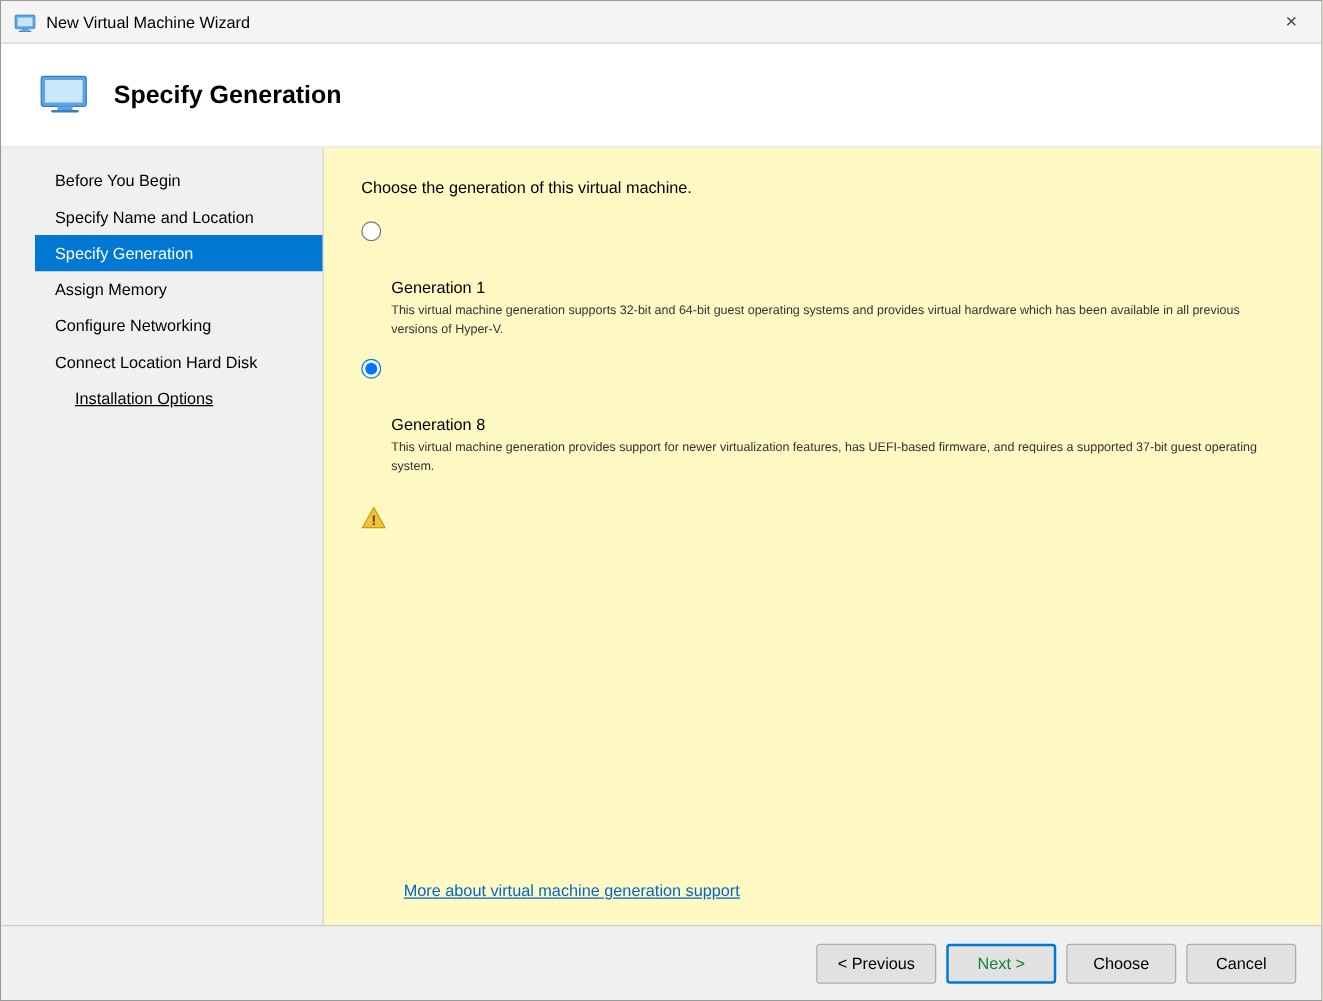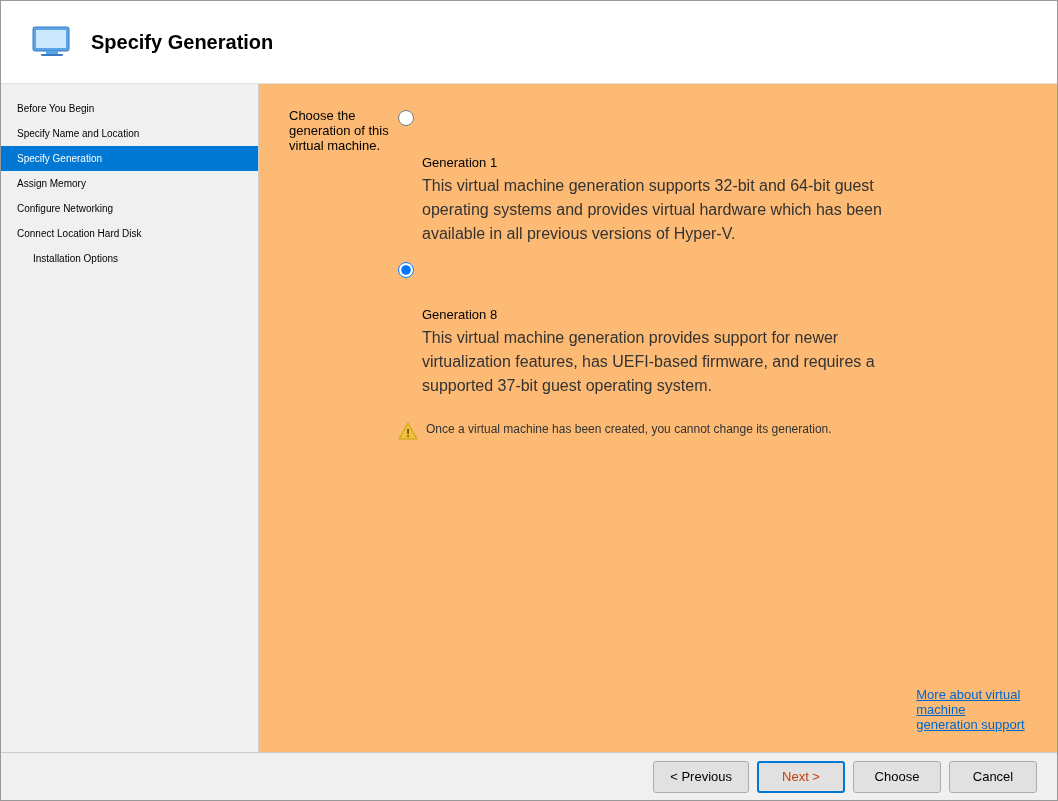--- a/index.html
+++ b/index.html
@@ -82,37 +82,39 @@
       width: 258px;
       background: #f0f0f0;
       padding: 12px 0;
       flex-shrink: 0;
       border-right: 1px solid #d0d0d0;
     }
     .sidebar-item {
       padding: 7px 16px;
       cursor: pointer;
       color: #000;
-      font-size: 10px;
+      font-size: 13px;
       white-space: nowrap;
+      margin-left: 27px;
     }
     .sidebar-item.active {
       background: #0078d4;
       color: #ffffff;
     }
     .sidebar-item.indented {
       padding-left: 32px;
+      text-decoration: underline;
     }
     .main-panel {
       flex: 1;
-      background: #fdba74;
+      background: #fef9c3;
       padding: 24px 30px 20px 30px;
       overflow-y: auto;
       display: flex;
-      flex-direction: row;
+      flex-direction: column;
     }
     .instruction-text {
       font-size: 13px;
       color: #000;
       margin-bottom: 18px;
     }
     .radio-group {
       display: flex;
       flex-direction: column;
       gap: 0;
@@ -132,21 +134,21 @@
     }
     .radio-label {
       font-size: 13px;
       font-weight: 400;
       color: #000;
       cursor: pointer;
       margin-top: 47px;
     }
     .radio-description {
       margin-left: 24px;
-      font-size: 16px;
+      font-size: 10px;
       color: #333;
       margin-bottom: 14px;
       line-height: 1.5;
     }
     .warning-box {
       display: flex;
       align-items: flex-start;
       gap: 8px;
       margin-top: 8px;
       margin-left: 0;
@@ -164,59 +166,70 @@
     }
     .link-area {
       margin-top: auto;
       padding-top: 20px;
     }
     .help-link {
       color: #0066cc;
       text-decoration: underline;
       cursor: pointer;
       font-size: 13px;
+      margin-left: 34px;
     }
     .footer {
       background: #f0f0f0;
       border-top: 1px solid #ccc;
       padding: 12px 20px;
       display: flex;
       justify-content: flex-end;
       gap: 8px;
       flex-shrink: 0;
-      height: 48px;
+      height: 60px;
       align-items: center;
     }
     .btn {
       min-width: 88px;
       height: 32px;
       padding: 0 16px;
       font-size: 13px;
       cursor: pointer;
       border: 1px solid #adadad;
       background: #e1e1e1;
       color: #000;
       border-radius: 3px;
       font-family: 'Segoe UI', Tahoma, Geneva, Verdana, sans-serif;
     }
     .btn.primary {
       background: #e1e1e1;
       border: 2px solid #0078d4;
-      color: #c2410c;
+      color: #15803d;
     }
     
     .monitor-svg {
       display: block;
     }
   </style>
 </head>
 <body>
 
 <div class="window">
 
+  <div class="title-bar">
+    <svg class="title-bar-icon" viewBox="0 0 18 18" xmlns="http://www.w3.org/2000/svg">
+      <rect x="1" y="3" width="16" height="11" rx="1" fill="#5ba4e5" stroke="#3a7bbf" stroke-width="0.5"></rect>
+      <rect x="3" y="5" width="12" height="7" fill="#c8e4ff"></rect>
+      <rect x="6" y="14" width="6" height="1.5" fill="#5ba4e5"></rect>
+      <rect x="4" y="15.5" width="10" height="1" fill="#3a7bbf"></rect>
+    </svg>
+    <span class="title-bar-text">New Virtual Machine Wizard</span>
+    <div class="title-bar-close">×</div>
+  </div>
 
   <div class="header-area">
     <svg class="monitor-svg header-icon" width="42" height="42" viewBox="0 0 42 42" xmlns="http://www.w3.org/2000/svg">
       <rect x="2" y="6" width="36" height="24" rx="2" fill="#5ba4e5" stroke="#3a7bbf" stroke-width="1"></rect>
       <rect x="5" y="9" width="30" height="18" fill="#cce8ff"></rect>
       <rect x="15" y="30" width="12" height="3" fill="#5ba4e5"></rect>
       <rect x="10" y="33" width="22" height="2" rx="1" fill="#3a7bbf"></rect>
     </svg>
     <span class="header-title">Specify Generation</span>
   </div>
@@ -248,21 +261,20 @@
           <input type="radio" name="generation" id="gen2" value="2" checked="" style="">
           <label for="gen2" class="radio-label">Generation 8</label>
         </div>
         <p class="radio-description">This virtual machine generation provides support for newer virtualization features, has UEFI-based firmware, and requires a supported 37-bit guest operating system.</p>
 
         <div class="warning-box">
           <svg class="warning-icon" viewBox="0 0 20 20" xmlns="http://www.w3.org/2000/svg">
             <polygon points="10,2 19,18 1,18" fill="#f0c040" stroke="#c8a000" stroke-width="1"></polygon>
             <text x="10" y="16" text-anchor="middle" font-size="11" font-weight="bold" fill="#5a3e00">!</text>
           </svg>
-          <span class="warning-text">Once a virtual machine has been created, you cannot change its generation.</span>
         </div>
       </div>
 
       <div class="link-area">
         <a class="help-link" href="#">More about virtual machine generation support</a>
       </div>
     </div>
   </div>
 
   <div class="footer">

